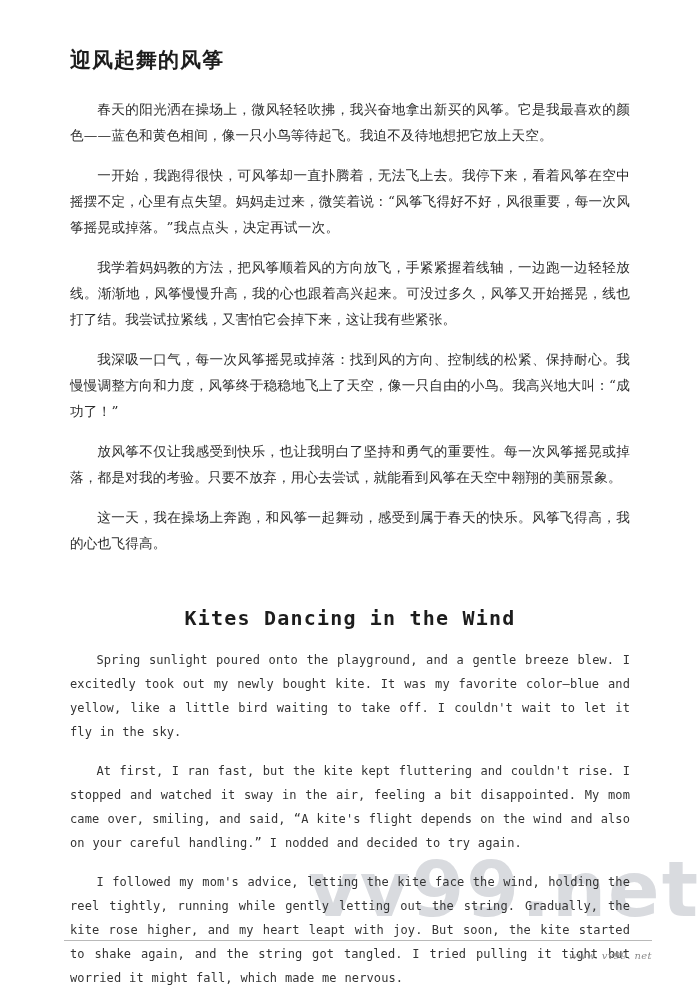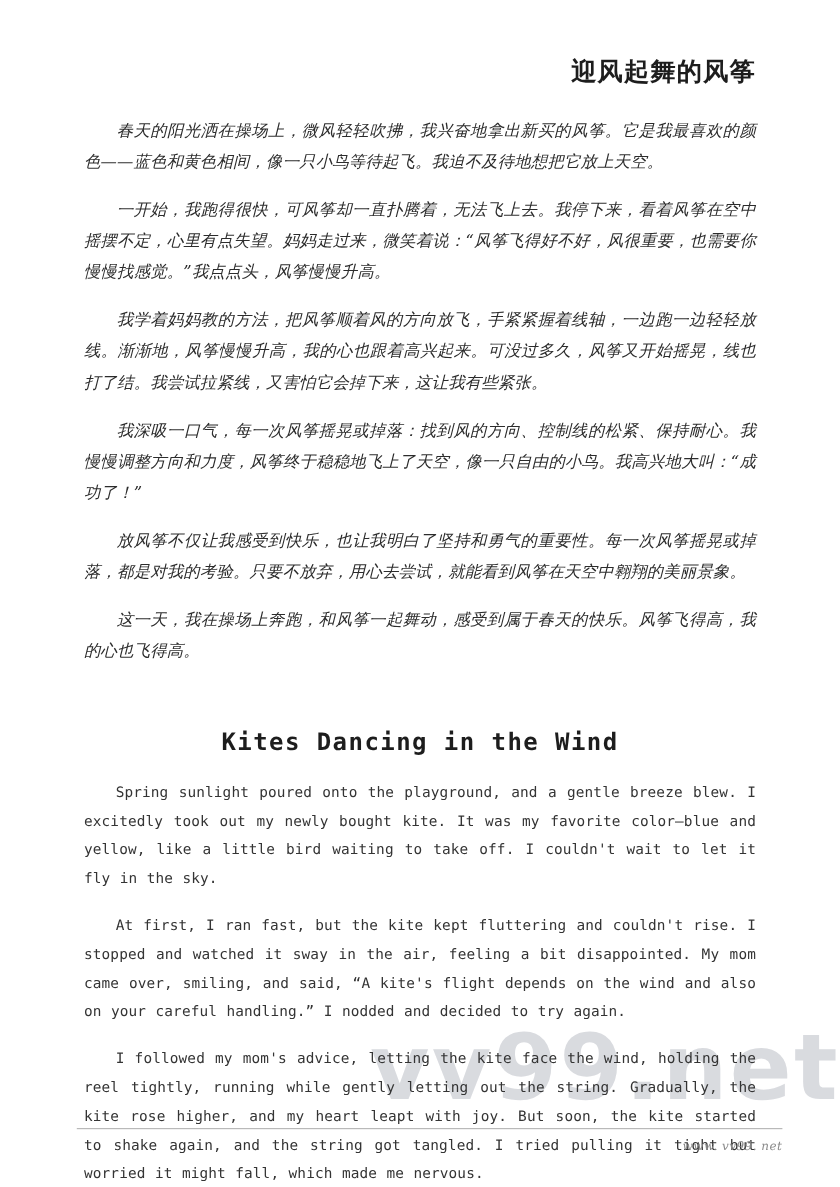--- a/index.html
+++ b/index.html
@@ -48,21 +48,21 @@
   .content {
     position: relative;
     z-index: 2;
     padding: 0 70px;
   }
 
   
   .cn-title {
     margin: 0;
     padding-top: 46px;
-    text-align: right;
+    text-align: left;
     font-family: "DejaVu Sans", "Liberation Sans", sans-serif;
     font-weight: bold;
     font-size: 21px;
     letter-spacing: 1px;
     color: #1d1d1d;
   }
 
   .cn-body {
     margin-top: 22px;
   }
@@ -70,21 +70,20 @@
   .cn-p {
     margin: 0 0 14px 0;
     font-family: "DejaVu Serif", "Liberation Serif", serif;
     font-size: 13.6px;
     line-height: 26px;
     text-align: justify;
     text-justify: inter-ideograph;
     text-indent: 2em;
     color: #2c2c2c;
     letter-spacing: 0.2px;
-    font-style: italic;
   }
 
   
   .en-title {
     margin: 0;
     padding-top: 36px;
     text-align: center;
     font-family: "DejaVu Sans Mono", "Liberation Mono", monospace;
     font-weight: bold;
     font-size: 20px;
@@ -137,21 +136,21 @@
 <div class="page">
 
   <div class="watermark">vv99.net</div>
 
   <div class="content">
 
     <h1 class="cn-title">迎风起舞的风筝</h1>
 
     <div class="cn-body">
       <p class="cn-p">春天的阳光洒在操场上，微风轻轻吹拂，我兴奋地拿出新买的风筝。它是我最喜欢的颜色——蓝色和黄色相间，像一只小鸟等待起飞。我迫不及待地想把它放上天空。</p>
-      <p class="cn-p">一开始，我跑得很快，可风筝却一直扑腾着，无法飞上去。我停下来，看着风筝在空中摇摆不定，心里有点失望。妈妈走过来，微笑着说：“风筝飞得好不好，风很重要，也需要你慢慢找感觉。”我点点头，风筝慢慢升高。</p>
+      <p class="cn-p">一开始，我跑得很快，可风筝却一直扑腾着，无法飞上去。我停下来，看着风筝在空中摇摆不定，心里有点失望。妈妈走过来，微笑着说：“风筝飞得好不好，风很重要，每一次风筝摇晃或掉落。”我点点头，决定再试一次。</p>
       <p class="cn-p">我学着妈妈教的方法，把风筝顺着风的方向放飞，手紧紧握着线轴，一边跑一边轻轻放线。渐渐地，风筝慢慢升高，我的心也跟着高兴起来。可没过多久，风筝又开始摇晃，线也打了结。我尝试拉紧线，又害怕它会掉下来，这让我有些紧张。</p>
       <p class="cn-p">我深吸一口气，每一次风筝摇晃或掉落：找到风的方向、控制线的松紧、保持耐心。我慢慢调整方向和力度，风筝终于稳稳地飞上了天空，像一只自由的小鸟。我高兴地大叫：“成功了！”</p>
       <p class="cn-p">放风筝不仅让我感受到快乐，也让我明白了坚持和勇气的重要性。每一次风筝摇晃或掉落，都是对我的考验。只要不放弃，用心去尝试，就能看到风筝在天空中翱翔的美丽景象。</p>
       <p class="cn-p">这一天，我在操场上奔跑，和风筝一起舞动，感受到属于春天的快乐。风筝飞得高，我的心也飞得高。</p>
     </div>
 
     <h2 class="en-title">Kites Dancing in the Wind</h2>
 
     <div class="en-body">
       <p class="en-p">Spring sunlight poured onto the playground, and a gentle breeze blew. I excitedly took out my newly bought kite. It was my favorite color—blue and yellow, like a little bird waiting to take off. I couldn't wait to let it fly in the sky.</p>

